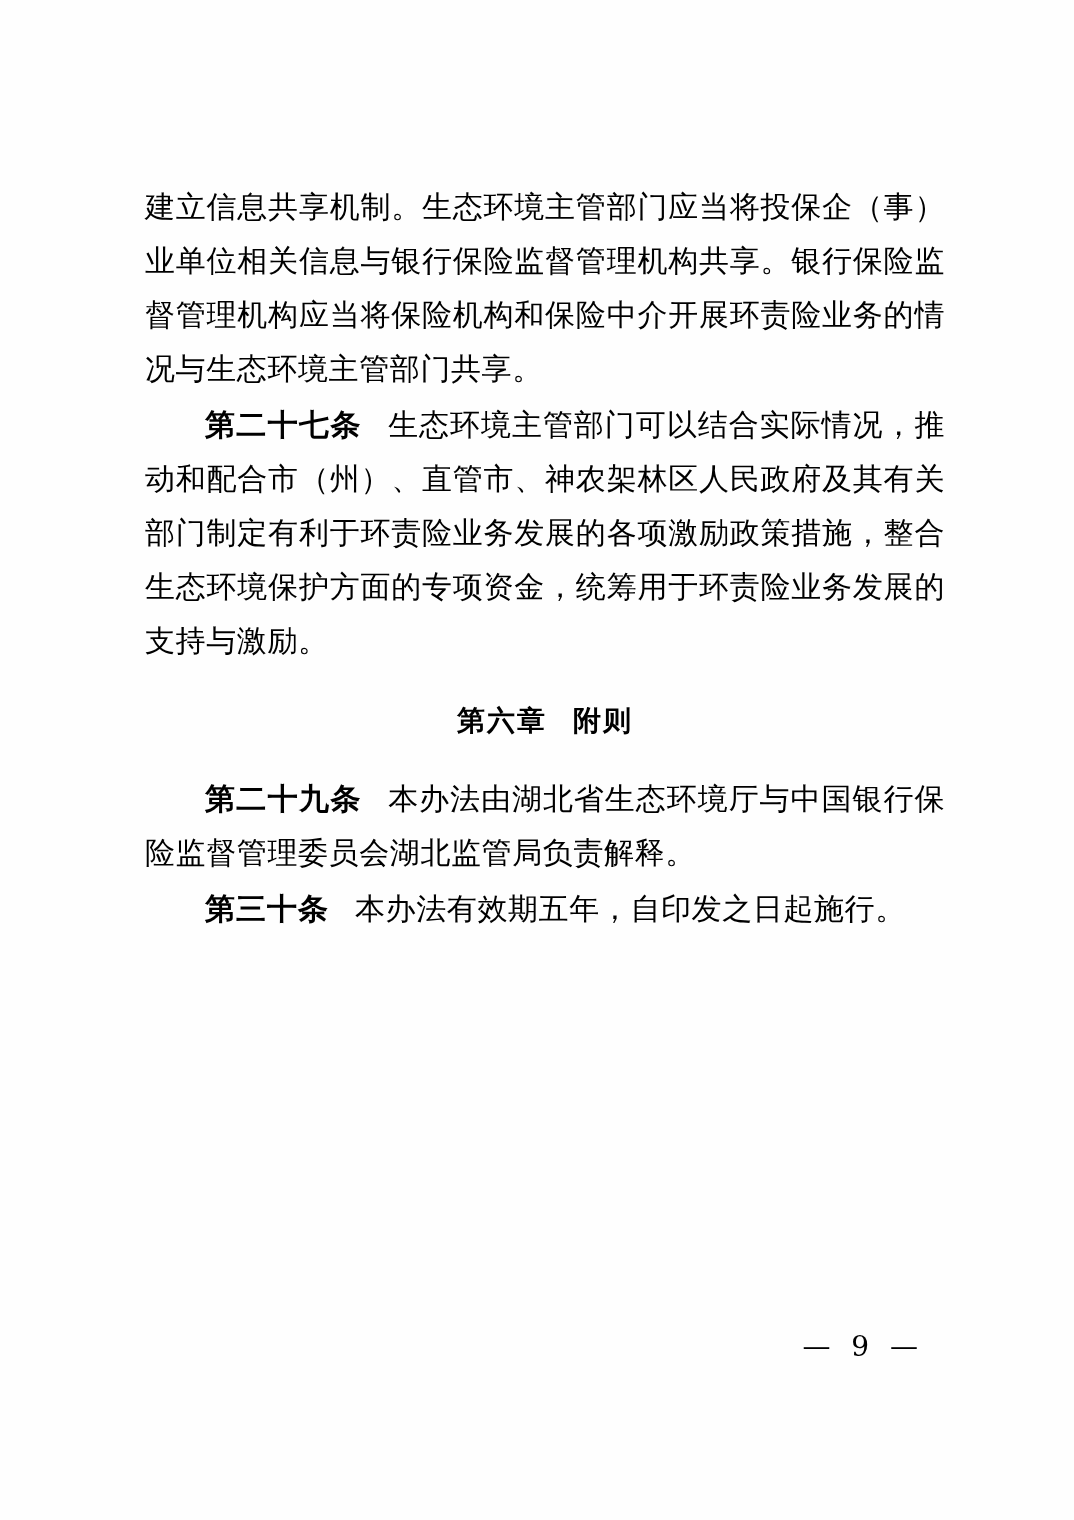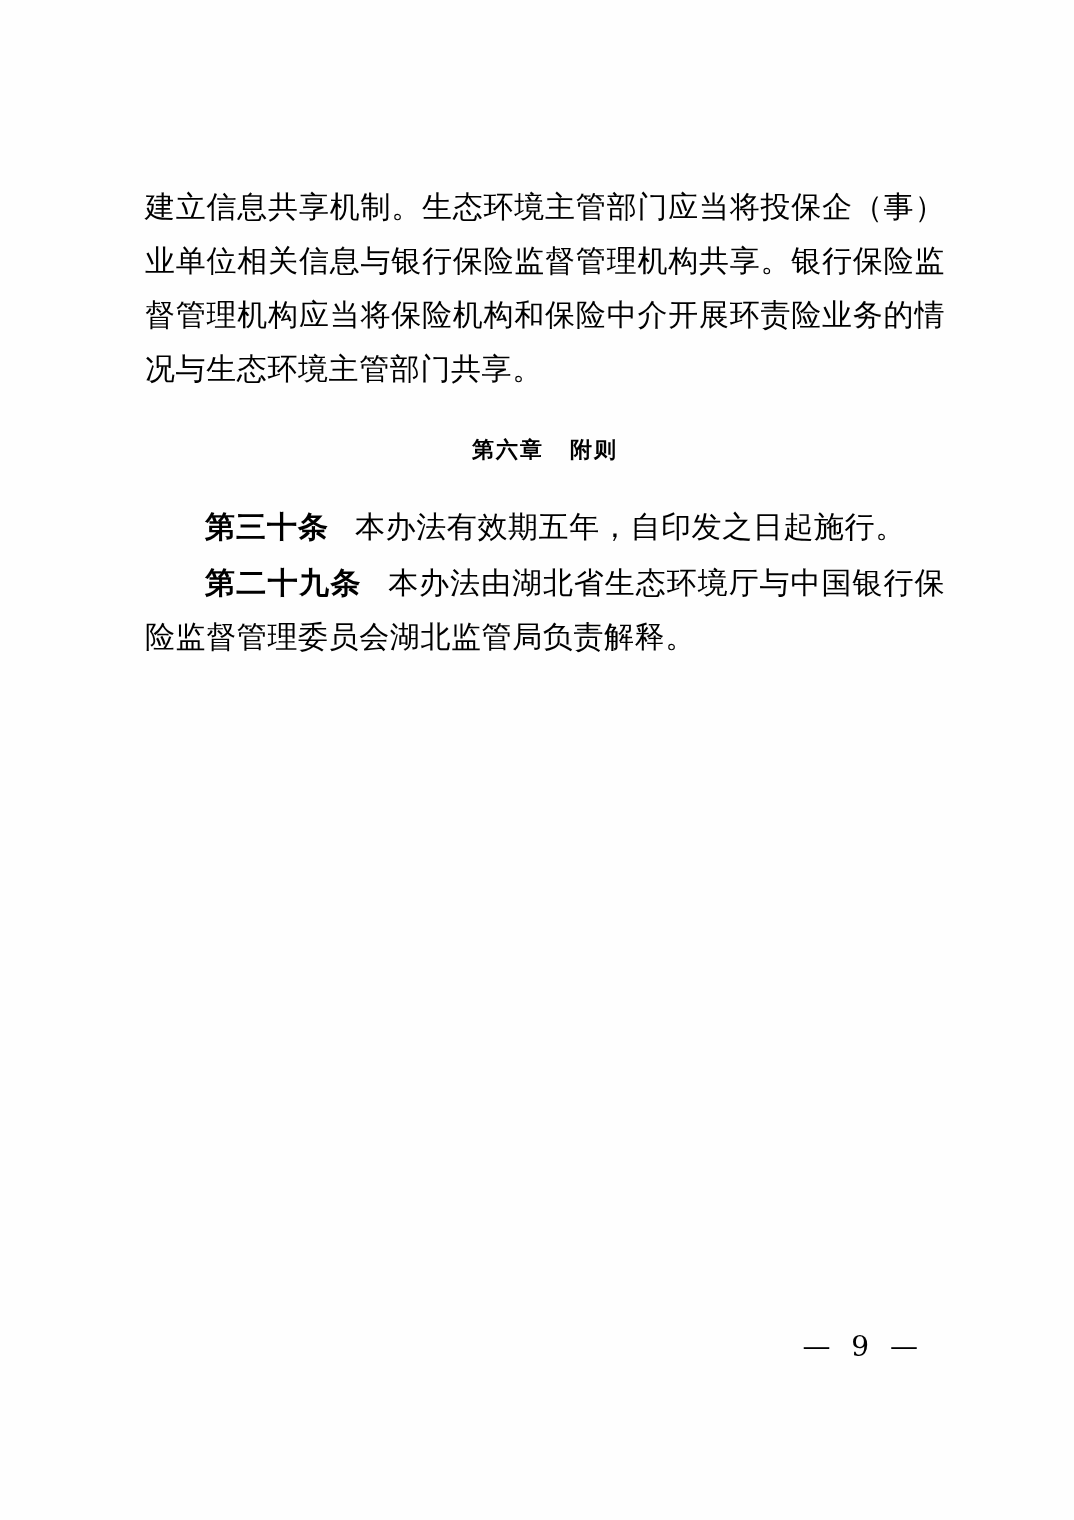--- a/index.html
+++ b/index.html
@@ -42,21 +42,21 @@
   }
   .para .artnum {
     font-weight: bold;
     letter-spacing: 1px;
   }
   .para .gap {
     display: inline-block;
     width: 26px;
   }
   .chapter-head {
-    font-size: 22px;
+    font-size: 28px;
     font-weight: bold;
     text-align: center;
     line-height: 54px;
     margin: 26px 0 24px 0;
     letter-spacing: 2px;
   }
   .chapter-head .sep {
     display: inline-block;
     width: 26px;
   }
@@ -77,31 +77,34 @@
 <body>
 
 <div class="page">
 
   <div class="content">
 
     <p class="para">
       <span>建立信息共享机制。生态环境主管部门应当将投保企（事）业单位相关信息与银行保险监督管理机构共享。银行保险监督管理机构应当将保险机构和保险中介开展环责险业务的情况与生态环境主管部门共享。</span>
     </p>
 
+    <p class="para indent">
+      <span class="artnum">第二十七条</span><span class="gap"></span><span>生态环境主管部门可以结合实际情况，推动和配合市（州）、直管市、神农架林区人民政府及其有关部门制定有利于环责险业务发展的各项激励政策措施，整合生态环境保护方面的专项资金，统筹用于环责险业务发展的支持与激励。</span>
+    </p>
 
 
     <div class="chapter-head">
       <span>第六章</span><span class="sep"></span><span>附则</span>
     </div>
 
     <p class="para indent">
-      <span class="artnum">第三十条</span><span class="gap"></span><span>本办法有效期五年，自印发之日起施行。</span>
+      <span class="artnum">第二十九条</span><span class="gap"></span><span>本办法由湖北省生态环境厅与中国银行保险监督管理委员会湖北监管局负责解释。</span>
     </p>
 
     <p class="para indent">
-      <span class="artnum">第二十九条</span><span class="gap"></span><span>本办法由湖北省生态环境厅与中国银行保险监督管理委员会湖北监管局负责解释。</span>
+      <span class="artnum">第三十条</span><span class="gap"></span><span>本办法有效期五年，自印发之日起施行。</span>
     </p>
 
   </div>
 
   <div class="page-number">— 9 —</div>
 
 </div>
 
 </body></html>

